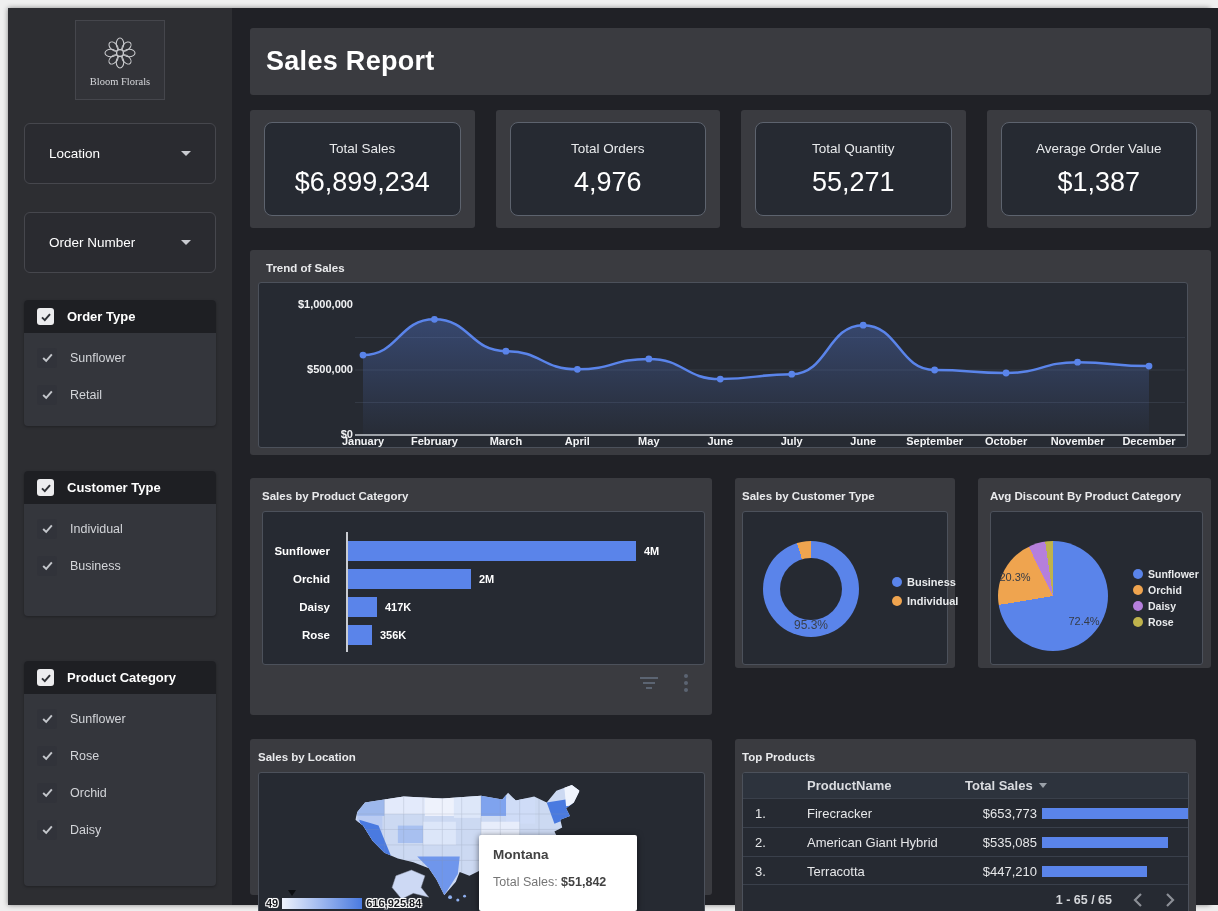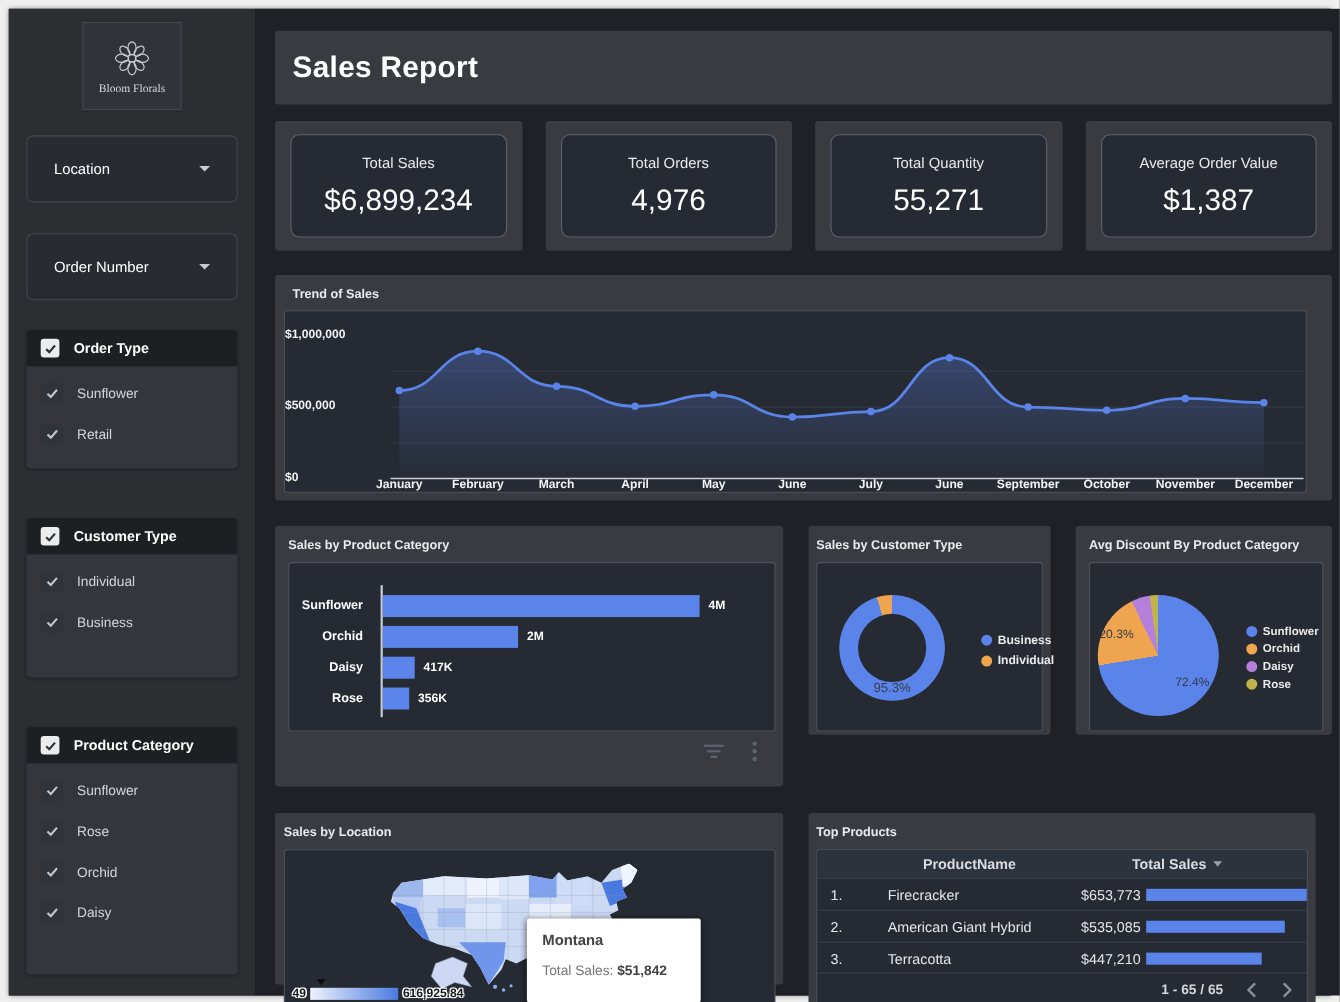--- a/index.html
+++ b/index.html
@@ -45,21 +45,21 @@
 
 .trend-panel { margin-top:22px; height:205px; padding:12px 8px 0; }
 .trend-panel .panel-title { padding-left:8px; }
 .trend-card { margin-top:8px; width:930px; height:166px; overflow:hidden; }
 #trend-svg { position:absolute; left:0; top:0; }
 .gridline { stroke:#343a45; stroke-width:1; }
 .axisline { stroke:#c9ccd2; stroke-width:1.5; }
 .trend-line { fill:none; stroke:#5a84ea; stroke-width:2.5; }
 .trend-area { fill:url(#tgrad); }
 .trend-pt { fill:#5a84ea; }
-.trend-ylab { position:absolute; left:0; width:94px; text-align:left; font-size:11px; font-weight:bold; color:#f2f3f5; }
+.trend-ylab { position:absolute; left:0; width:94px; text-align:right; font-size:11px; font-weight:bold; color:#f2f3f5; }
 .trend-month { position:absolute; top:152px; transform:translateX(-50%); font-size:11px; font-weight:bold; color:#f2f3f5; white-space:nowrap; }
 
 
 .row2 { display:flex; gap:23px; margin-top:23px; }
 .bar-panel { width:462px; height:237px; padding:12px 7px 0 12px; }
 .bar-card { margin-top:9px; width:443px; height:154px; }
 .bar-axis { position:absolute; left:83px; top:20px; height:120px; width:2px; background:#c9ccd2; }
 .bar-rows { position:absolute; top:29px; left:0; right:8px; }
 .bar-row { display:flex; align-items:center; height:20px; margin-bottom:8px; }
 .bar-cat { width:76px; text-align:right; padding-right:9px; font-size:11.5px; font-weight:bold; color:#ffffff; }
@@ -100,21 +100,21 @@
 .map-minmax { font-size:11px; font-weight:bold; color:#15171c; text-shadow:-1px -1px 0 #fff, 1px -1px 0 #fff, -1px 1px 0 #fff, 1px 1px 0 #fff, 0 0 2px #fff; }
 .map-grad { width:80px; height:11px; background:linear-gradient(90deg,#eef2fc,#4a7ae0); }
 .map-marker { position:absolute; left:29px; bottom:19px; width:0; height:0; border-left:4px solid transparent; border-right:4px solid transparent; border-top:6px solid #0b0d10; }
 .map-tooltip { position:absolute; left:220px; top:62px; width:158px; height:76px; background:#ffffff; border-radius:2px; box-shadow:0 1px 6px rgba(0,0,0,.55); padding:12px 14px; }
 .tt-title { font-size:13.5px; font-weight:bold; color:#424242; }
 .tt-line { margin-top:13px; font-size:12.5px; color:#757575; white-space:nowrap; }
 .tt-value { font-weight:bold; color:#424242; }
 
 .table-panel { width:461px; height:188px; padding:12px 7px 0; }
 .table-card { margin-top:9px; width:447px; height:144px; overflow:hidden; }
-.tp-header { display:grid; grid-template-columns:52px 158px auto; align-items:center; height:25px; background:#2d333d; font-size:13px; font-weight:bold; color:#dadce0; padding-left:12px;gap:32px; }
+.tp-header { display:grid; grid-template-columns:52px 158px auto; align-items:center; height:25px; background:#2d333d; font-size:13px; font-weight:bold; color:#dadce0; padding-left:12px; }
 .tp-sort { display:inline-flex; align-items:center; gap:6px; cursor:pointer; }
 .sort-caret { width:0; height:0; border-left:4px solid transparent; border-right:4px solid transparent; border-top:5px solid #9aa0a8; }
 .tp-row { display:grid; grid-template-columns:52px 158px 72px auto; align-items:center; height:29px; border-top:1px solid #3a404b; font-size:13px; color:#e6e7e9; padding-left:12px; }
 .tp-val { text-align:right; }
 .tp-bar { height:11px; background:#5a84ea; margin-left:5px; }
 .tp-footer { position:absolute; bottom:0; left:0; right:0; height:31px; border-top:1px solid #3a404b; display:flex; align-items:center; justify-content:flex-end; gap:20px; padding-right:12px; }
 .tp-pageinfo { font-size:12.5px; font-weight:bold; color:#d4d6da; }
 .pg-btn { cursor:pointer; display:flex; align-items:center; }
 </style>
 </head>

